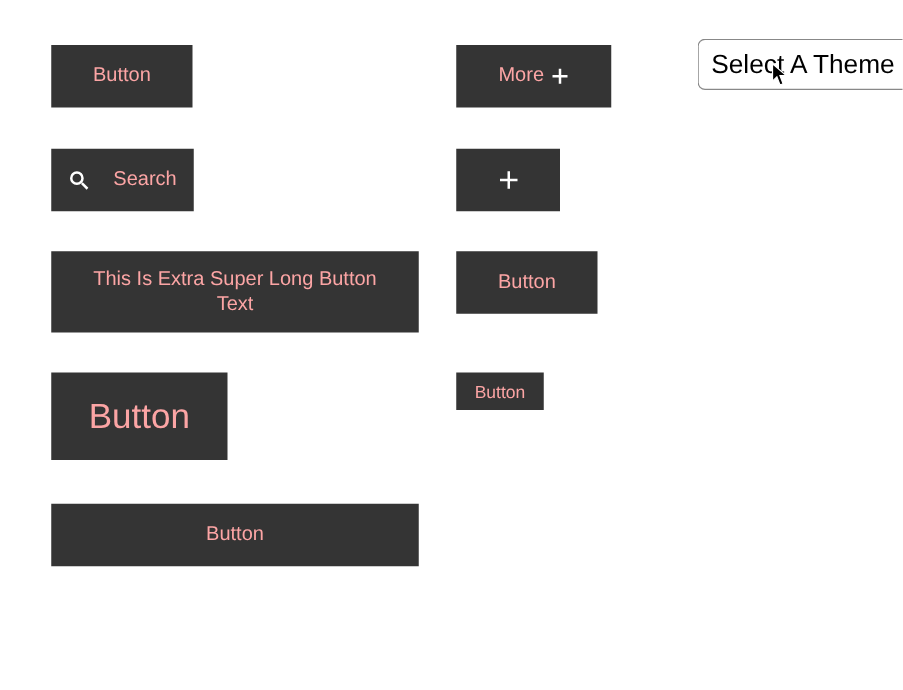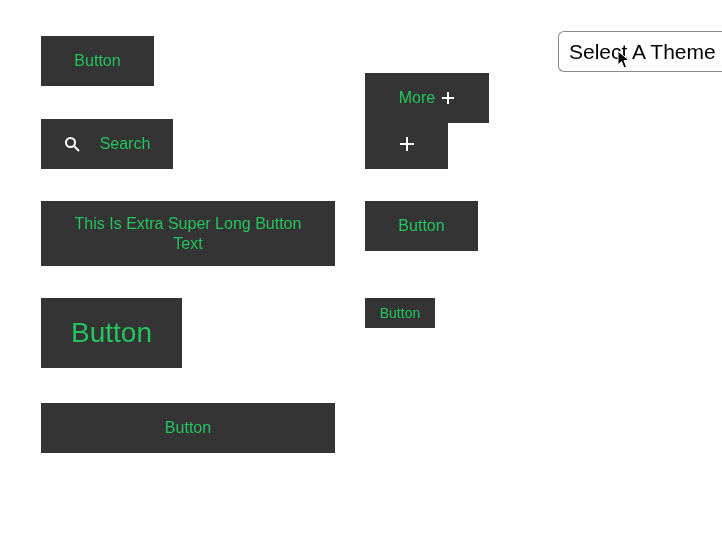--- a/index.html
+++ b/index.html
@@ -8,21 +8,21 @@
     padding: 0;
     width: 722px;
     height: 552px;
     background: #ffffff;
     font-family: Arial, Helvetica, sans-serif;
     position: relative;
     overflow: hidden;
   }
   .btn {
     background: #343434;
-    color: #22c55e;
+    color: #fca5a5;
     border: none;
     display: inline-flex;
     align-items: center;
     justify-content: center;
     font-size: 16px;
     line-height: 1.2;
     text-align: center;
     cursor: pointer;
     padding: 0 16px;
     font-family: inherit;
@@ -35,22 +35,22 @@
   }
   .col2 { position: absolute; left: 365px; }
   
   #row1 { top: 36px; }
   #row2 { top: 119px; }
   #row3 { top: 201px; }
   #row4 { top: 298px; }
   #row5 { top: 403px; }
 
   #btn1 { width: 113px; height: 50px; }
-  #btn-more { width: 124px; height: 50px; gap: 6px; margin-top: 37px; }
-  #btn-search { width: 132px; height: 50px; gap: 20px; }
+  #btn-more { width: 124px; height: 50px; gap: 6px; }
+  #btn-search { width: 114px; height: 50px; gap: 20px; }
   #btn-plus { width: 83px; height: 50px; }
   #btn-long { width: 294px; height: 65px; white-space: normal; padding: 8px 18px; }
   #btn-right3 { width: 113px; height: 50px; }
   #btn-big { width: 141px; height: 70px; font-size: 28px; }
   #btn-small { width: 70px; height: 30px; font-size: 14px; padding: 0 10px; }
   #btn-wide { width: 294px; height: 50px; }
 
   .select-wrap {
     position: absolute;
     top: 31px;

